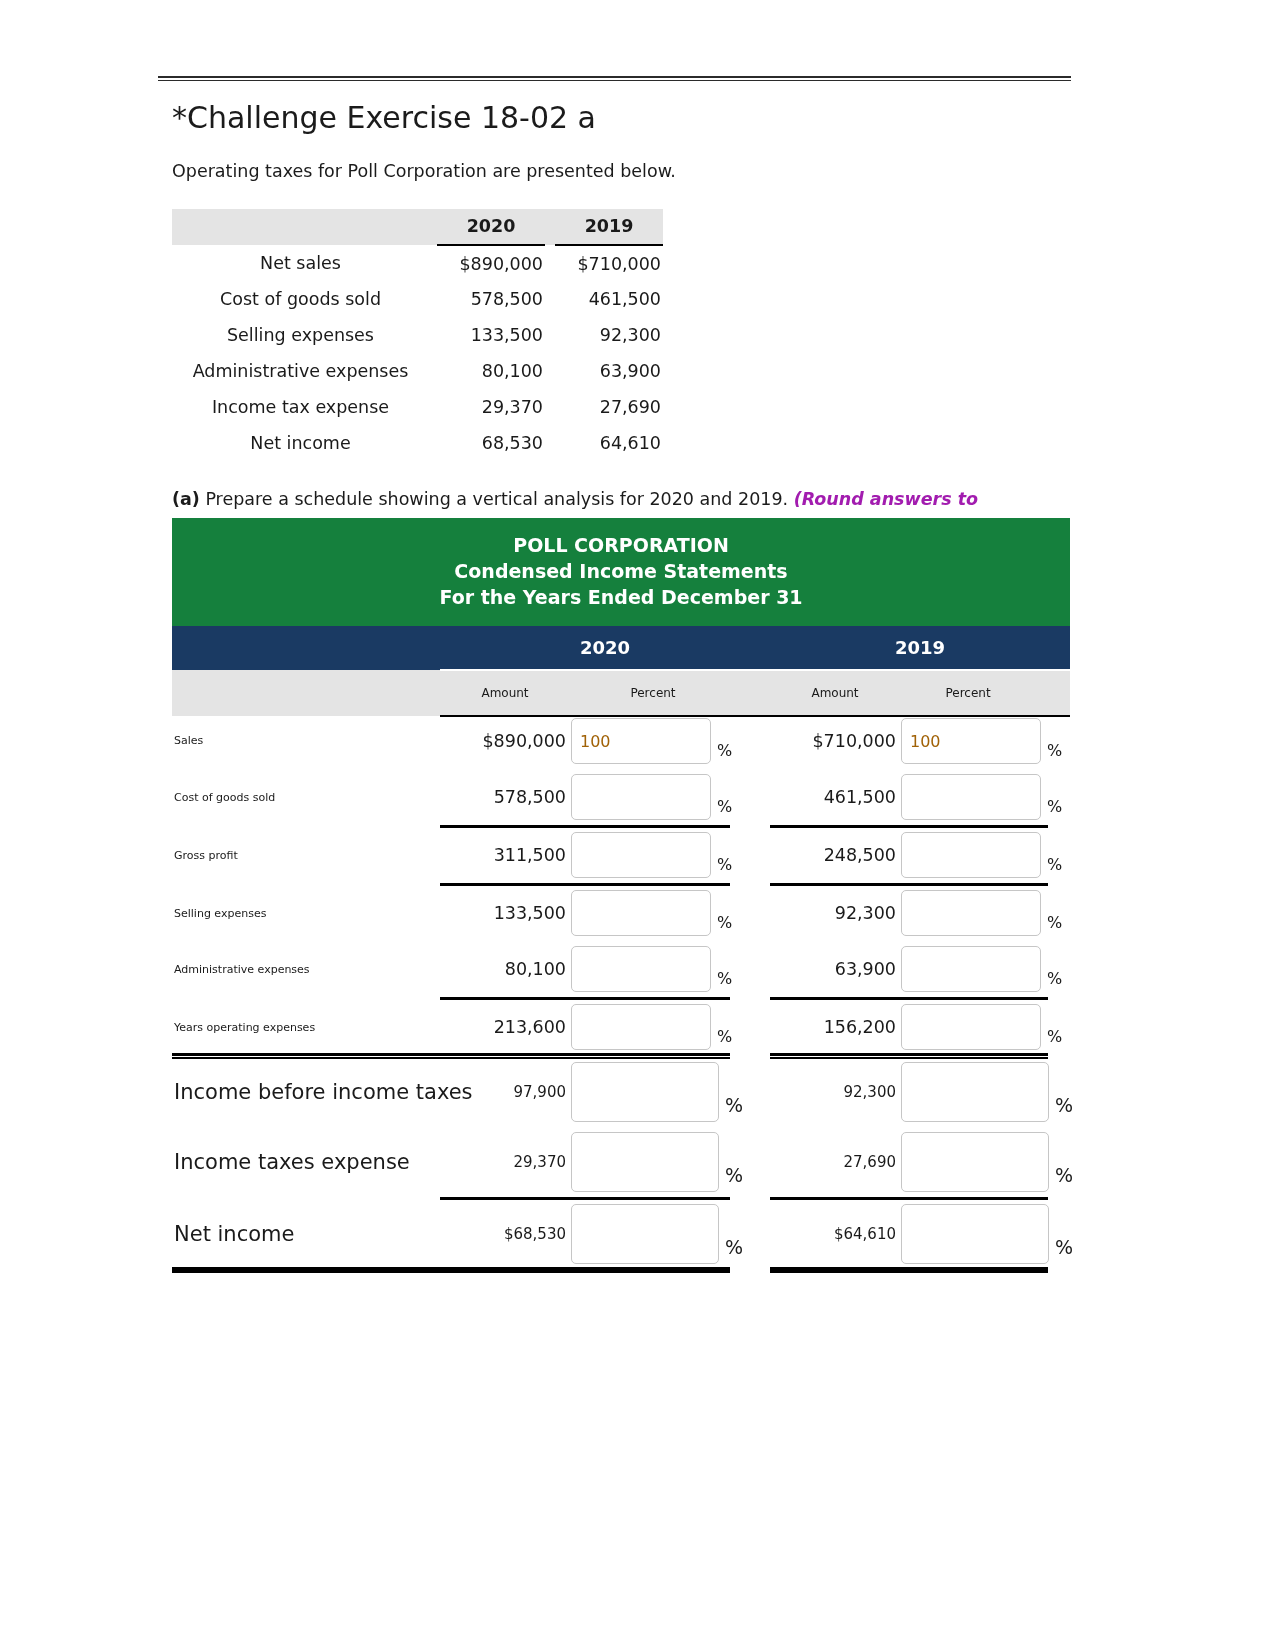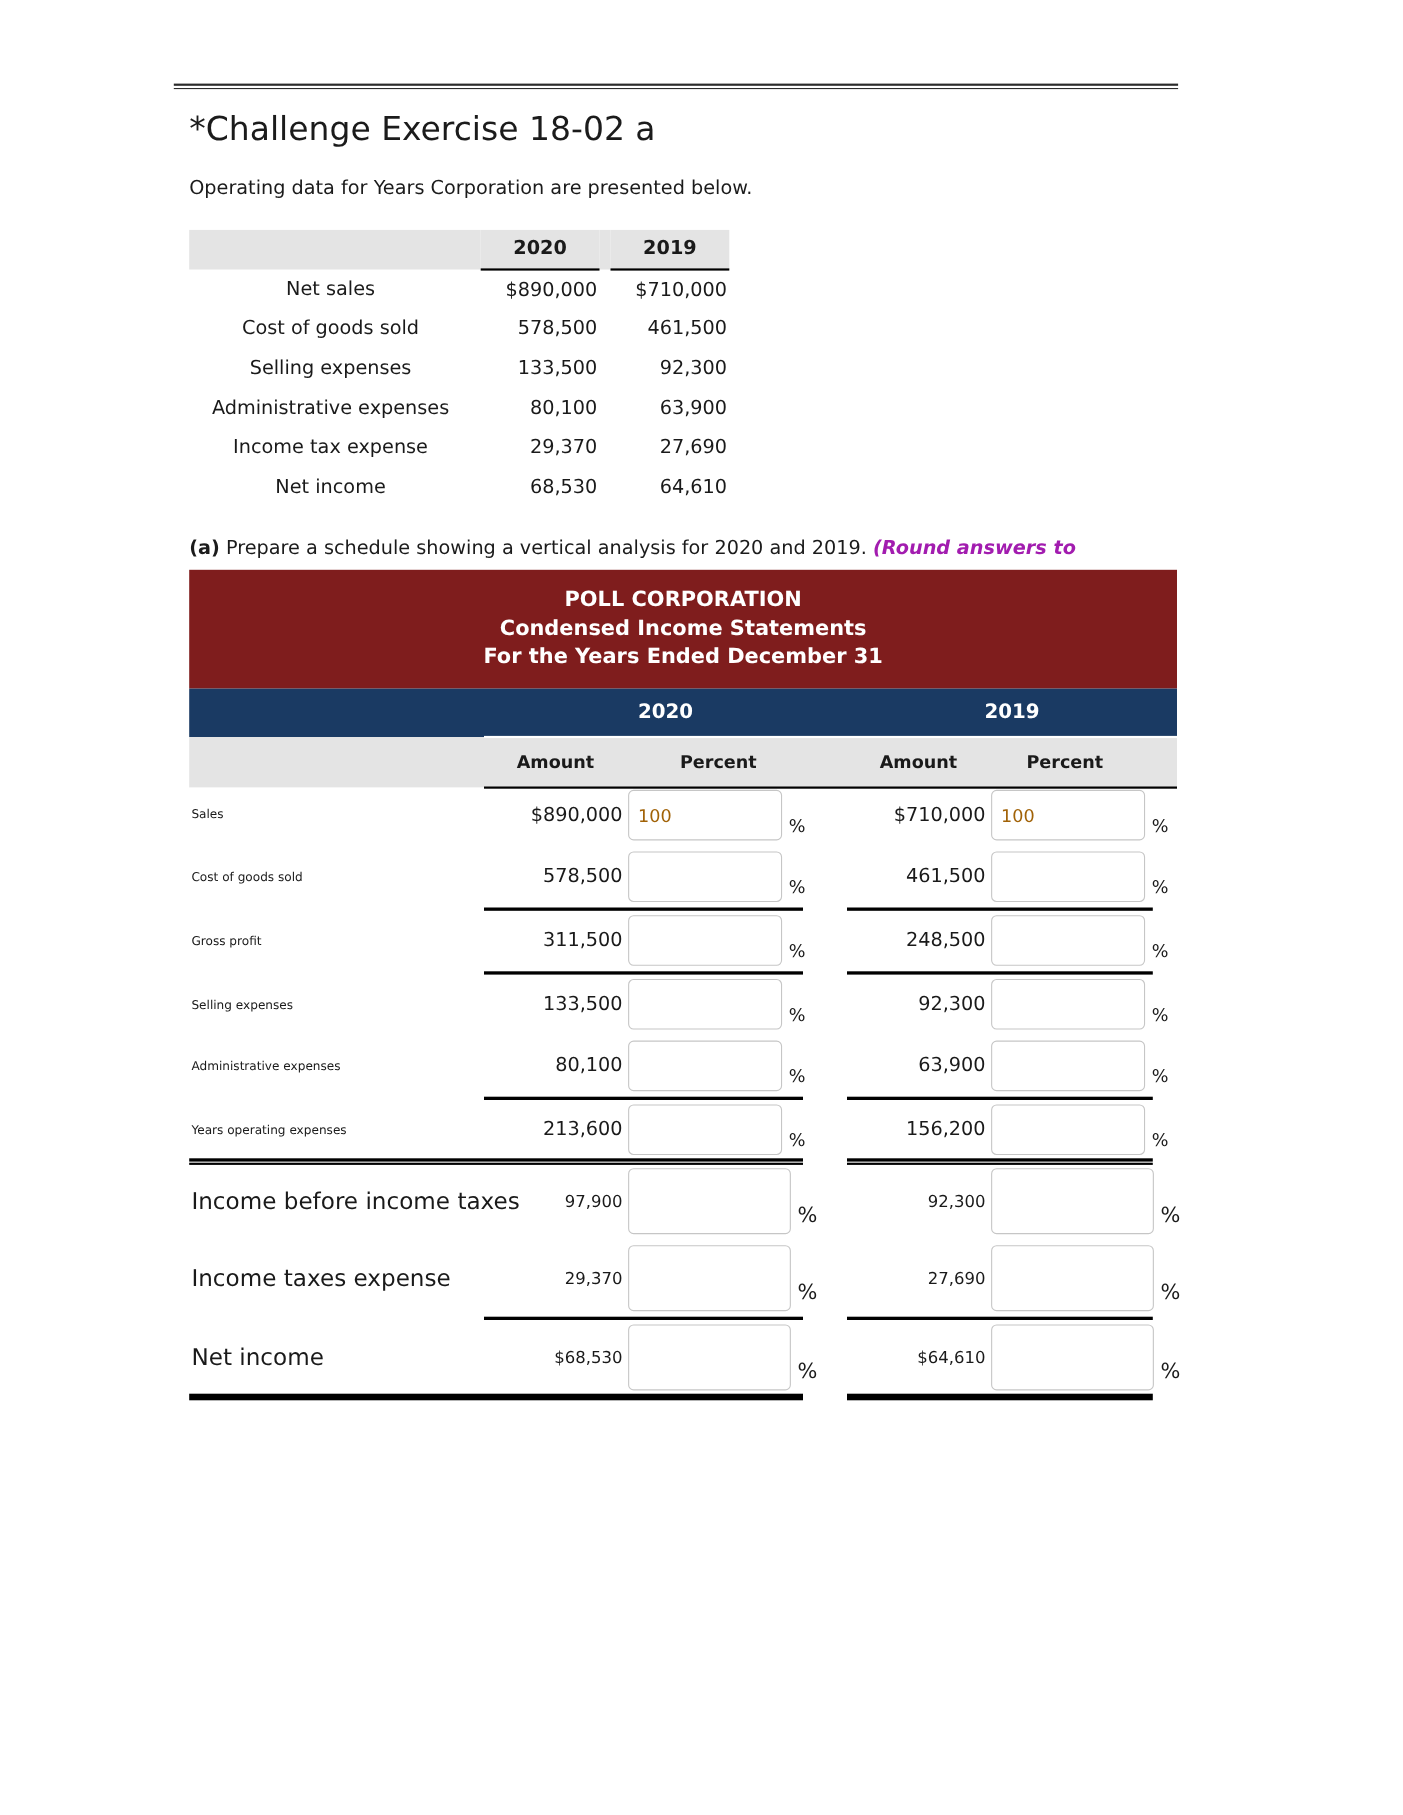--- a/index.html
+++ b/index.html
@@ -96,21 +96,21 @@
     border-collapse: collapse;
     table-layout: fixed;
   }
   .stmt col.c-label   { width: 268px; }
   .stmt col.c-amt20   { width: 130px; }
   .stmt col.c-pct20   { width: 200px; }
   .stmt col.c-amt19   { width: 130px; }
   .stmt col.c-pct19   { width: 170px; }
 
   .blue-title td {
-    background: #7f1d1d;
+    background: #15803d;
     color: #ffffff;
     text-align: center;
     font-weight: bold;
     font-size: 19px;
     line-height: 26px;
     padding: 14px 0 16px 0;
   }
   .blue-title .l1, .blue-title .l2, .blue-title .l3 { display: block; }
 
   .year-row td {
@@ -123,22 +123,22 @@
     vertical-align: middle;
   }
   .year-row td.spanyear {
     border-bottom: 2px solid #ffffff;
     padding-bottom: 1px;
   }
   .year-row td.blank { background: #1a3a63; }
 
   .colhdr-row td {
     background: #e4e4e4;
-    font-weight: bold;
-    font-size: 16px;
+    font-weight: normal;
+    font-size: 12px;
     text-align: center;
     height: 46px;
     vertical-align: middle;
   }
   .colhdr-row td.ul {
     border-bottom: 2.5px solid #000;
     padding-bottom: 2px;
   }
   .colhdr-row td.pcthdr span { display:inline-block; margin-right: 34px; text-align: right; }
 
@@ -194,21 +194,21 @@
   .sp-row td { height: 8px; padding: 0; }
 </style>
 </head>
 <body>
 
 <div class="page">
 
   <div class="top-rule"></div>
 
   <div class="ex-title">*Challenge Exercise 18-02 a</div>
-  <div class="intro">Operating data for Years Corporation are presented below.</div>
+  <div class="intro">Operating taxes for Poll Corporation are presented below.</div>
 
   <table class="data-table">
     <tbody>
       <tr class="hdr-row">
         <td class="lbl"></td>
         <td class="yr">2020</td>
         <td class="gap"></td>
         <td class="yr">2019</td>
       </tr>
       <tr>

